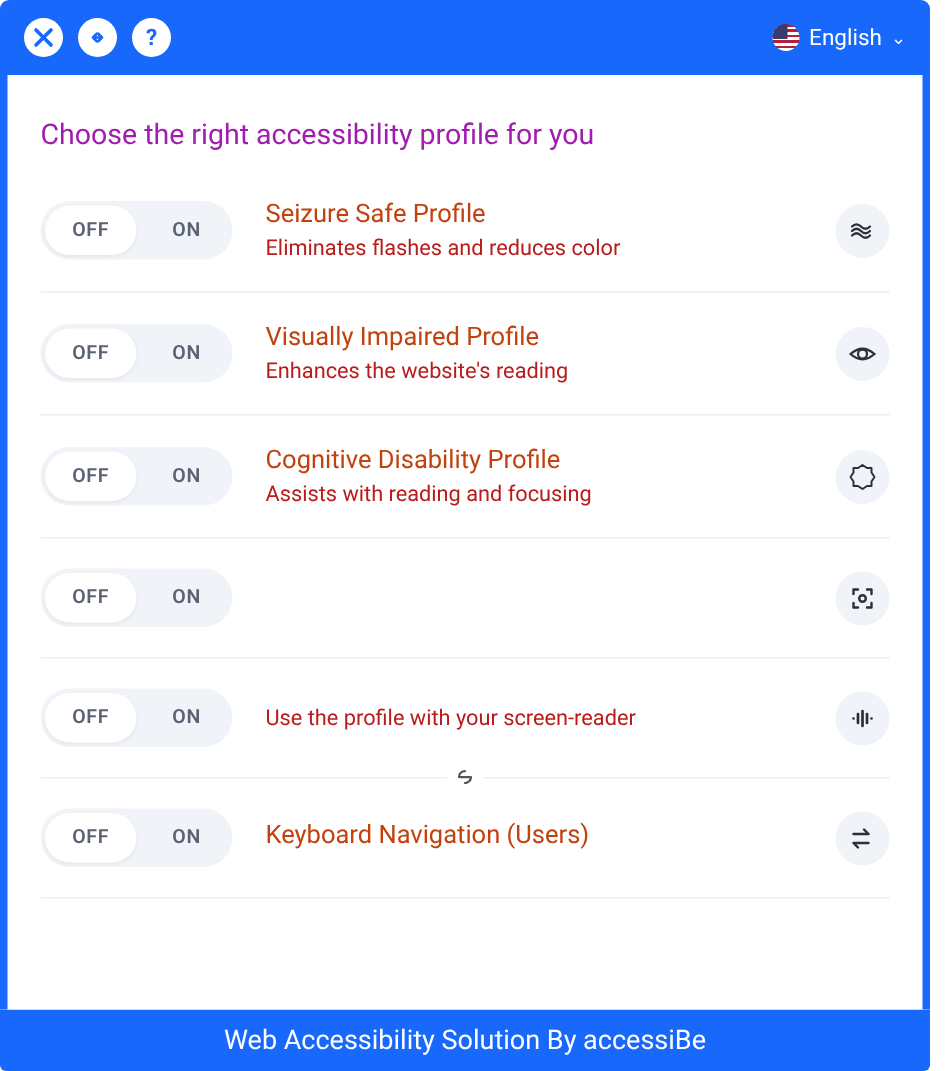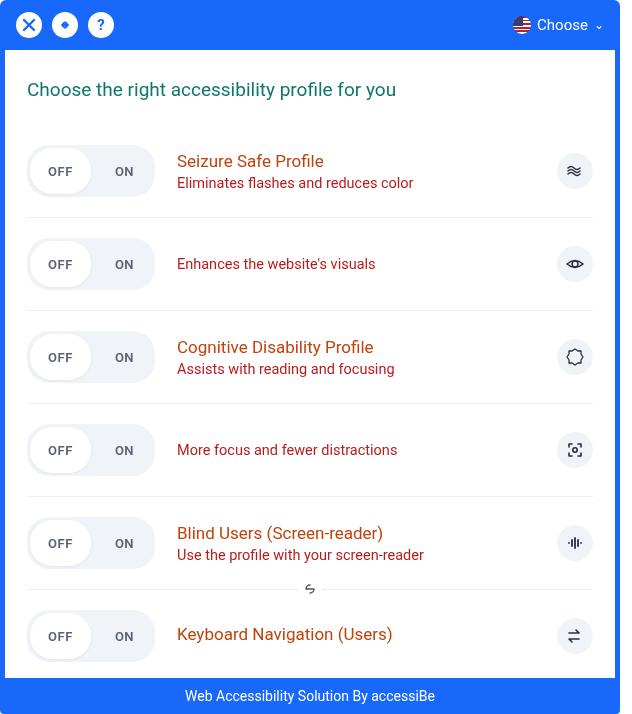--- a/index.html
+++ b/index.html
@@ -81,39 +81,39 @@
       position:absolute;
       left:0; right:0; top:0; bottom:0;
       overflow-y: auto;
       padding: 28px 22px 20px 22px;
     }
     .body-inner::-webkit-scrollbar { width:8px; }
     .body-inner::-webkit-scrollbar-thumb { background:#c6c6c6; border-radius:4px; }
 
     .heading {
       font-size: 19px;
-      color: #0f766e;
+      color: #a21caf;
       font-weight: 400;
-      margin-bottom: 24px;
+      margin-bottom: 12px;
     }
     .row {
       display: flex;
       align-items: center;
       padding: 20px 0;
       border-bottom: 1px solid #eceef2;
       gap: 22px;
       position: relative;
     }
     .toggle {
       display: flex;
       background: #f0f3f7;
       border-radius: 22px;
       overflow: hidden;
       width: 128px;
-      height: 52px;
+      height: 39px;
       cursor: pointer;
       flex-shrink: 0;
     }
     .tog-half {
       flex:1;
       display:flex;
       align-items:center;
       justify-content:center;
       font-size: 13px;
       font-weight: 600;
@@ -155,21 +155,21 @@
       width:24px; height:22px;
       background:#fff;
       display:flex; align-items:center; justify-content:center;
       color:#555;
     }
 
     .footer {
       background: #1868fb;
       color: #fff;
       text-align: center;
-      font-size: 14px;
+      font-size: 18px;
       padding: 10px 0;
     }
   </style>
 </head>
 <body>
 
 <div class="panel">
 
   <div class="header">
     <div class="header-btn">
@@ -181,21 +181,21 @@
       <svg width="16" height="16" viewBox="0 0 16 16">
           <path d="M5 8 L11 8 M5 8 L7.5 5.5 M5 8 L7.5 10.5 M11 8 L8.5 5.5 M11 8 L8.5 10.5" stroke="#1868fb" stroke-width="1.8" stroke-linecap="round" fill="none"></path>
         </svg>
     </div>
     <div class="header-btn">
       <span style="color:#1868fb;font-weight:700;font-size:15px;">?</span>
     </div>
     <div class="spacer"></div>
     <div class="lang">
       <span class="flag"></span>
-      <span>Choose</span>
+      <span>English</span>
       <span class="chev">⌄</span>
     </div>
   </div>
 
   <div class="body">
     <div class="body-inner">
       <h2 class="heading">Choose the right accessibility profile for you</h2>
       <div id="rows">
           <div class="row">
             <div class="toggle">
@@ -211,21 +211,22 @@
                 <path d="M2 6 Q5 3 8 6 T14 6 M2 9 Q5 6 8 9 T14 9 M2 12 Q5 9 8 12 T14 12" stroke="#2a2f3d" stroke-width="1.5" fill="none" stroke-linecap="round"></path>
               </svg>
             </div>
           </div>
           <div class="row">
             <div class="toggle">
               <div class="tog-half tog-off">OFF</div>
               <div class="tog-half tog-on">ON</div>
             </div>
             <div class="text-col">
-              <div class="desc">Enhances the website's visuals</div>
+              <div class="title">Visually Impaired Profile</div>
+              <div class="desc">Enhances the website's reading</div>
             </div>
             <div class="icon-bubble">
               <svg width="20" height="20" viewBox="0 0 20 20">
                 <path d="M2 10 Q10 3 18 10 Q10 17 2 10 Z" stroke="#2a2f3d" stroke-width="1.5" fill="none"></path>
                 <circle cx="10" cy="10" r="3" stroke="#2a2f3d" stroke-width="1.5" fill="none"></circle>
               </svg>
             </div>
           </div>
           <div class="row">
             <div class="toggle">
@@ -241,36 +242,34 @@
                 <path d="M9 1 L12 3 L15 3 L15 6 L17 9 L15 12 L15 15 L12 15 L9 17 L6 15 L3 15 L3 12 L1 9 L3 6 L3 3 L6 3 Z" stroke="#2a2f3d" stroke-width="1.3" fill="none" stroke-linejoin="round"></path>
               </svg>
             </div>
           </div>
           <div class="row">
             <div class="toggle">
               <div class="tog-half tog-off">OFF</div>
               <div class="tog-half tog-on">ON</div>
             </div>
             <div class="text-col">
-              <div class="desc">More focus and fewer distractions</div>
             </div>
             <div class="icon-bubble">
               <svg width="18" height="18" viewBox="0 0 18 18">
                 <path d="M3 3 L6 3 M3 3 L3 6 M15 3 L12 3 M15 3 L15 6 M3 15 L6 15 M3 15 L3 12 M15 15 L12 15 M15 15 L15 12" stroke="#2a2f3d" stroke-width="1.6" fill="none" stroke-linecap="round"></path>
                 <circle cx="9" cy="9" r="2.2" stroke="#2a2f3d" stroke-width="1.6" fill="none"></circle>
               </svg>
             </div>
           </div>
           <div class="row">
             <div class="toggle">
               <div class="tog-half tog-off">OFF</div>
               <div class="tog-half tog-on">ON</div>
             </div>
             <div class="text-col">
-              <div class="title">Blind Users (Screen-reader)</div>
               <div class="desc">Use the profile with your screen-reader</div>
             </div>
             <div class="icon-bubble">
               <svg width="18" height="18" viewBox="0 0 18 18">
                 <path d="M3 9 L3 9 M6 6 L6 12 M9 4 L9 14 M12 6 L12 12 M15 9 L15 9" stroke="#2a2f3d" stroke-width="1.8" stroke-linecap="round"></path>
               </svg>
             </div>
             <div class="linker">
               <svg width="20" height="14" viewBox="0 0 20 14">
                 <path d="M6 7 A4 4 0 0 1 10 3 M14 7 A4 4 0 0 1 10 11 M7 7 L13 7" stroke="#555" stroke-width="1.5" fill="none" stroke-linecap="round"></path>

